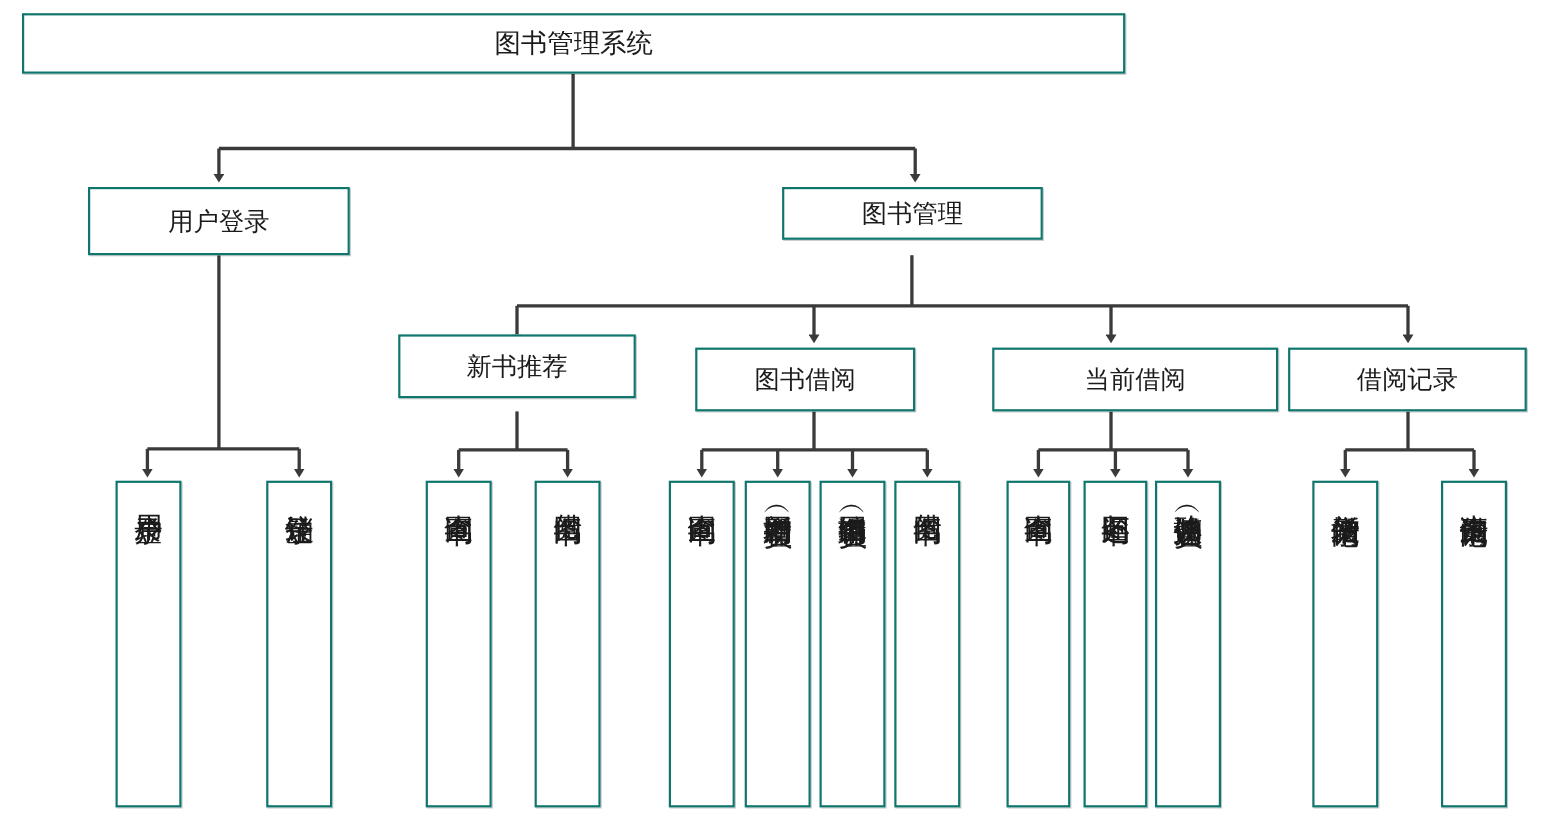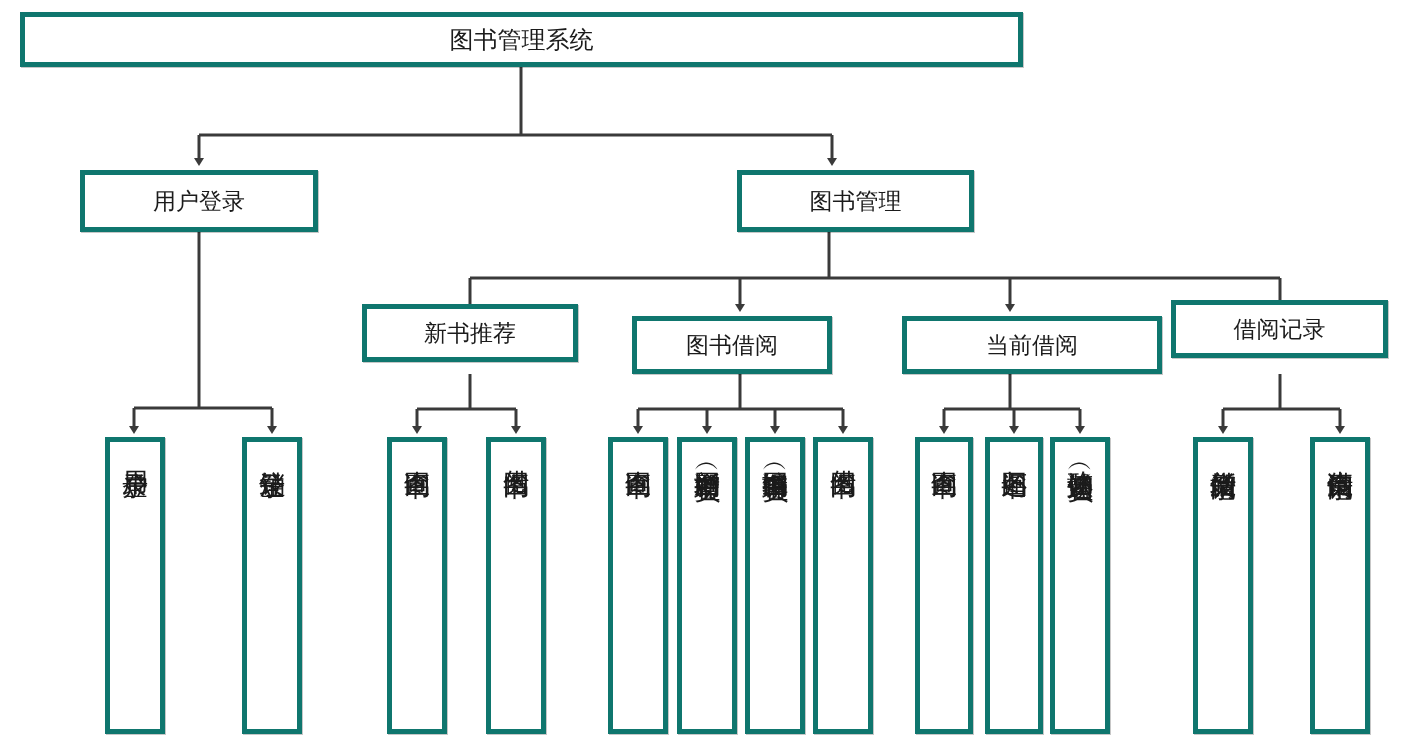--- a/index.html
+++ b/index.html
@@ -25,21 +25,21 @@
     left: 0;
     top: 0;
     width: 1405px;
     height: 747px;
   }
   
   .node {
     position: absolute;
     box-sizing: border-box;
     background: #ffffff;
-    border: 5px solid #0f766e;
+    border: 2px solid #0f766e;
     display: flex;
     align-items: center;
     justify-content: center;
     box-shadow: 1px 1px 0 rgba(0,0,0,0.22);
   }
   .node-label {
     color: #1b1b1b;
     font-family: "Liberation Sans", "DejaVu Sans", sans-serif;
     line-height: 1.32;
     white-space: pre;
@@ -134,37 +134,37 @@
   </svg>
 
   <div class="node horizontal root" style="left:20px; top:12px; width:1003px; height:55px;">
     <span class="node-label">图书管理系统</span>
   </div>
 
   <div class="node horizontal" style="left:80px; top:170px; width:238px; height:62px;">
     <span class="node-label">用户登录</span>
   </div>
 
-  <div class="node horizontal" style="left:711px; top:170px; width:237px; height:62px;margin-left:26px;">
+  <div class="node horizontal" style="left:711px; top:170px; width:237px; height:48px;">
     <span class="node-label">图书管理</span>
   </div>
 
   <div class="node horizontal" style="left:362px; top:304px; width:216px; height:58px;">
     <span class="node-label">新书推荐</span>
   </div>
 
   <div class="node horizontal" style="left:632px; top:316px; width:200px; height:58px;">
     <span class="node-label">图书借阅</span>
   </div>
 
   <div class="node horizontal" style="left:902px; top:316px; width:260px; height:58px;">
     <span class="node-label">当前借阅</span>
   </div>
 
-  <div class="node horizontal" style="left:1171px; top:300px; width:217px; height:58px;align-items:center;">
+  <div class="node horizontal" style="left:1171px; top:316px; width:217px; height:58px;align-items:center;">
     <span class="node-label">借阅记录</span>
   </div>
 
   <div class="node vertical" style="left:105px; top:437px; width:60px; height:297px;">
     <span class="node-label">用户登录</span>
   </div>
 
   <div class="node vertical" style="left:242px; top:437px; width:60px; height:297px;">
     <span class="node-label">注销登录</span>
   </div>

